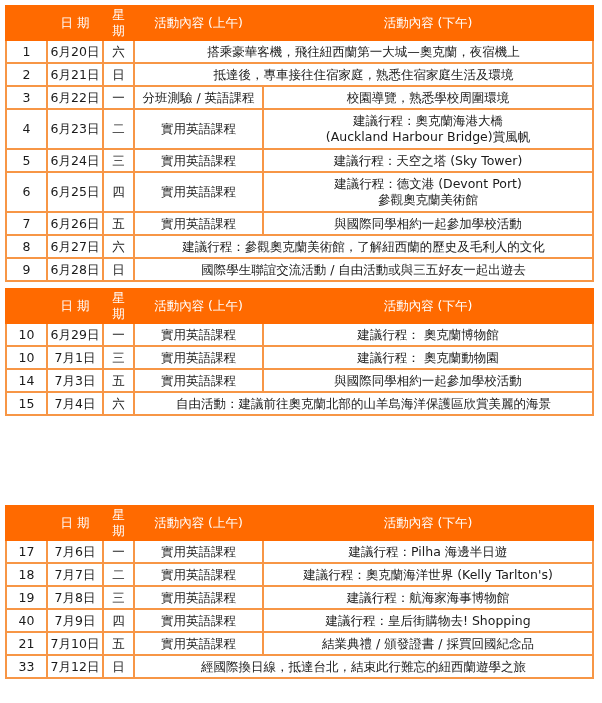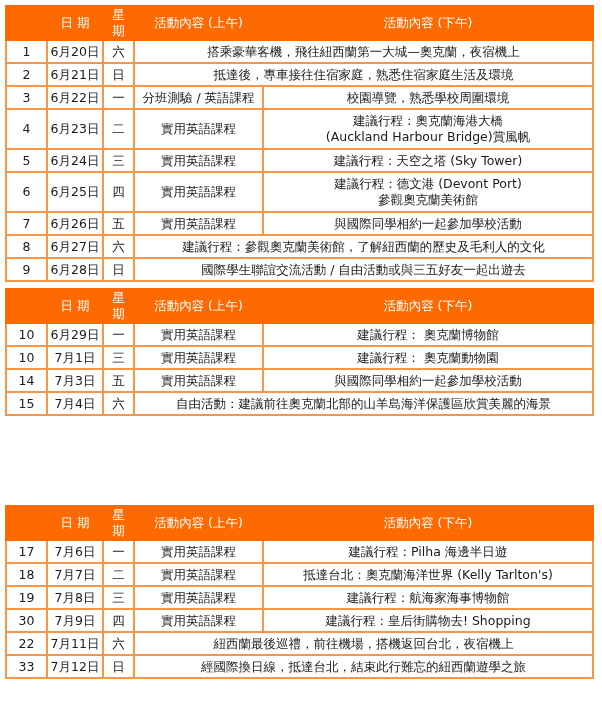--- a/index.html
+++ b/index.html
@@ -179,41 +179,42 @@
       <td>7月6日</td>
       <td>一</td>
       <td>實用英語課程</td>
       <td>建議行程：Pilha 海邊半日遊</td>
     </tr>
     <tr>
       <td>18</td>
       <td>7月7日</td>
       <td>二</td>
       <td>實用英語課程</td>
-      <td>抵達台北：奧克蘭海洋世界 (Kelly Tarlton's)</td>
+      <td>建議行程：奧克蘭海洋世界 (Kelly Tarlton's)</td>
     </tr>
     <tr>
       <td>19</td>
       <td>7月8日</td>
       <td>三</td>
       <td>實用英語課程</td>
       <td>建議行程：航海家海事博物館</td>
     </tr>
     <tr>
-      <td>30</td>
+      <td>40</td>
       <td>7月9日</td>
       <td>四</td>
       <td>實用英語課程</td>
       <td>建議行程：皇后街購物去! Shopping</td>
     </tr>
     <tr>
-      <td>22</td>
-      <td>7月11日</td>
-      <td>六</td>
-      <td colspan="2">紐西蘭最後巡禮，前往機場，搭機返回台北，夜宿機上</td>
+      <td>21</td>
+      <td>7月10日</td>
+      <td>五</td>
+      <td>實用英語課程</td>
+      <td>結業典禮 / 頒發證書 / 採買回國紀念品</td>
     </tr>
     <tr>
       <td>33</td>
       <td>7月12日</td>
       <td>日</td>
       <td colspan="2">經國際換日線，抵達台北，結束此行難忘的紐西蘭遊學之旅</td>
     </tr>
   </tbody>
 </table>
 

